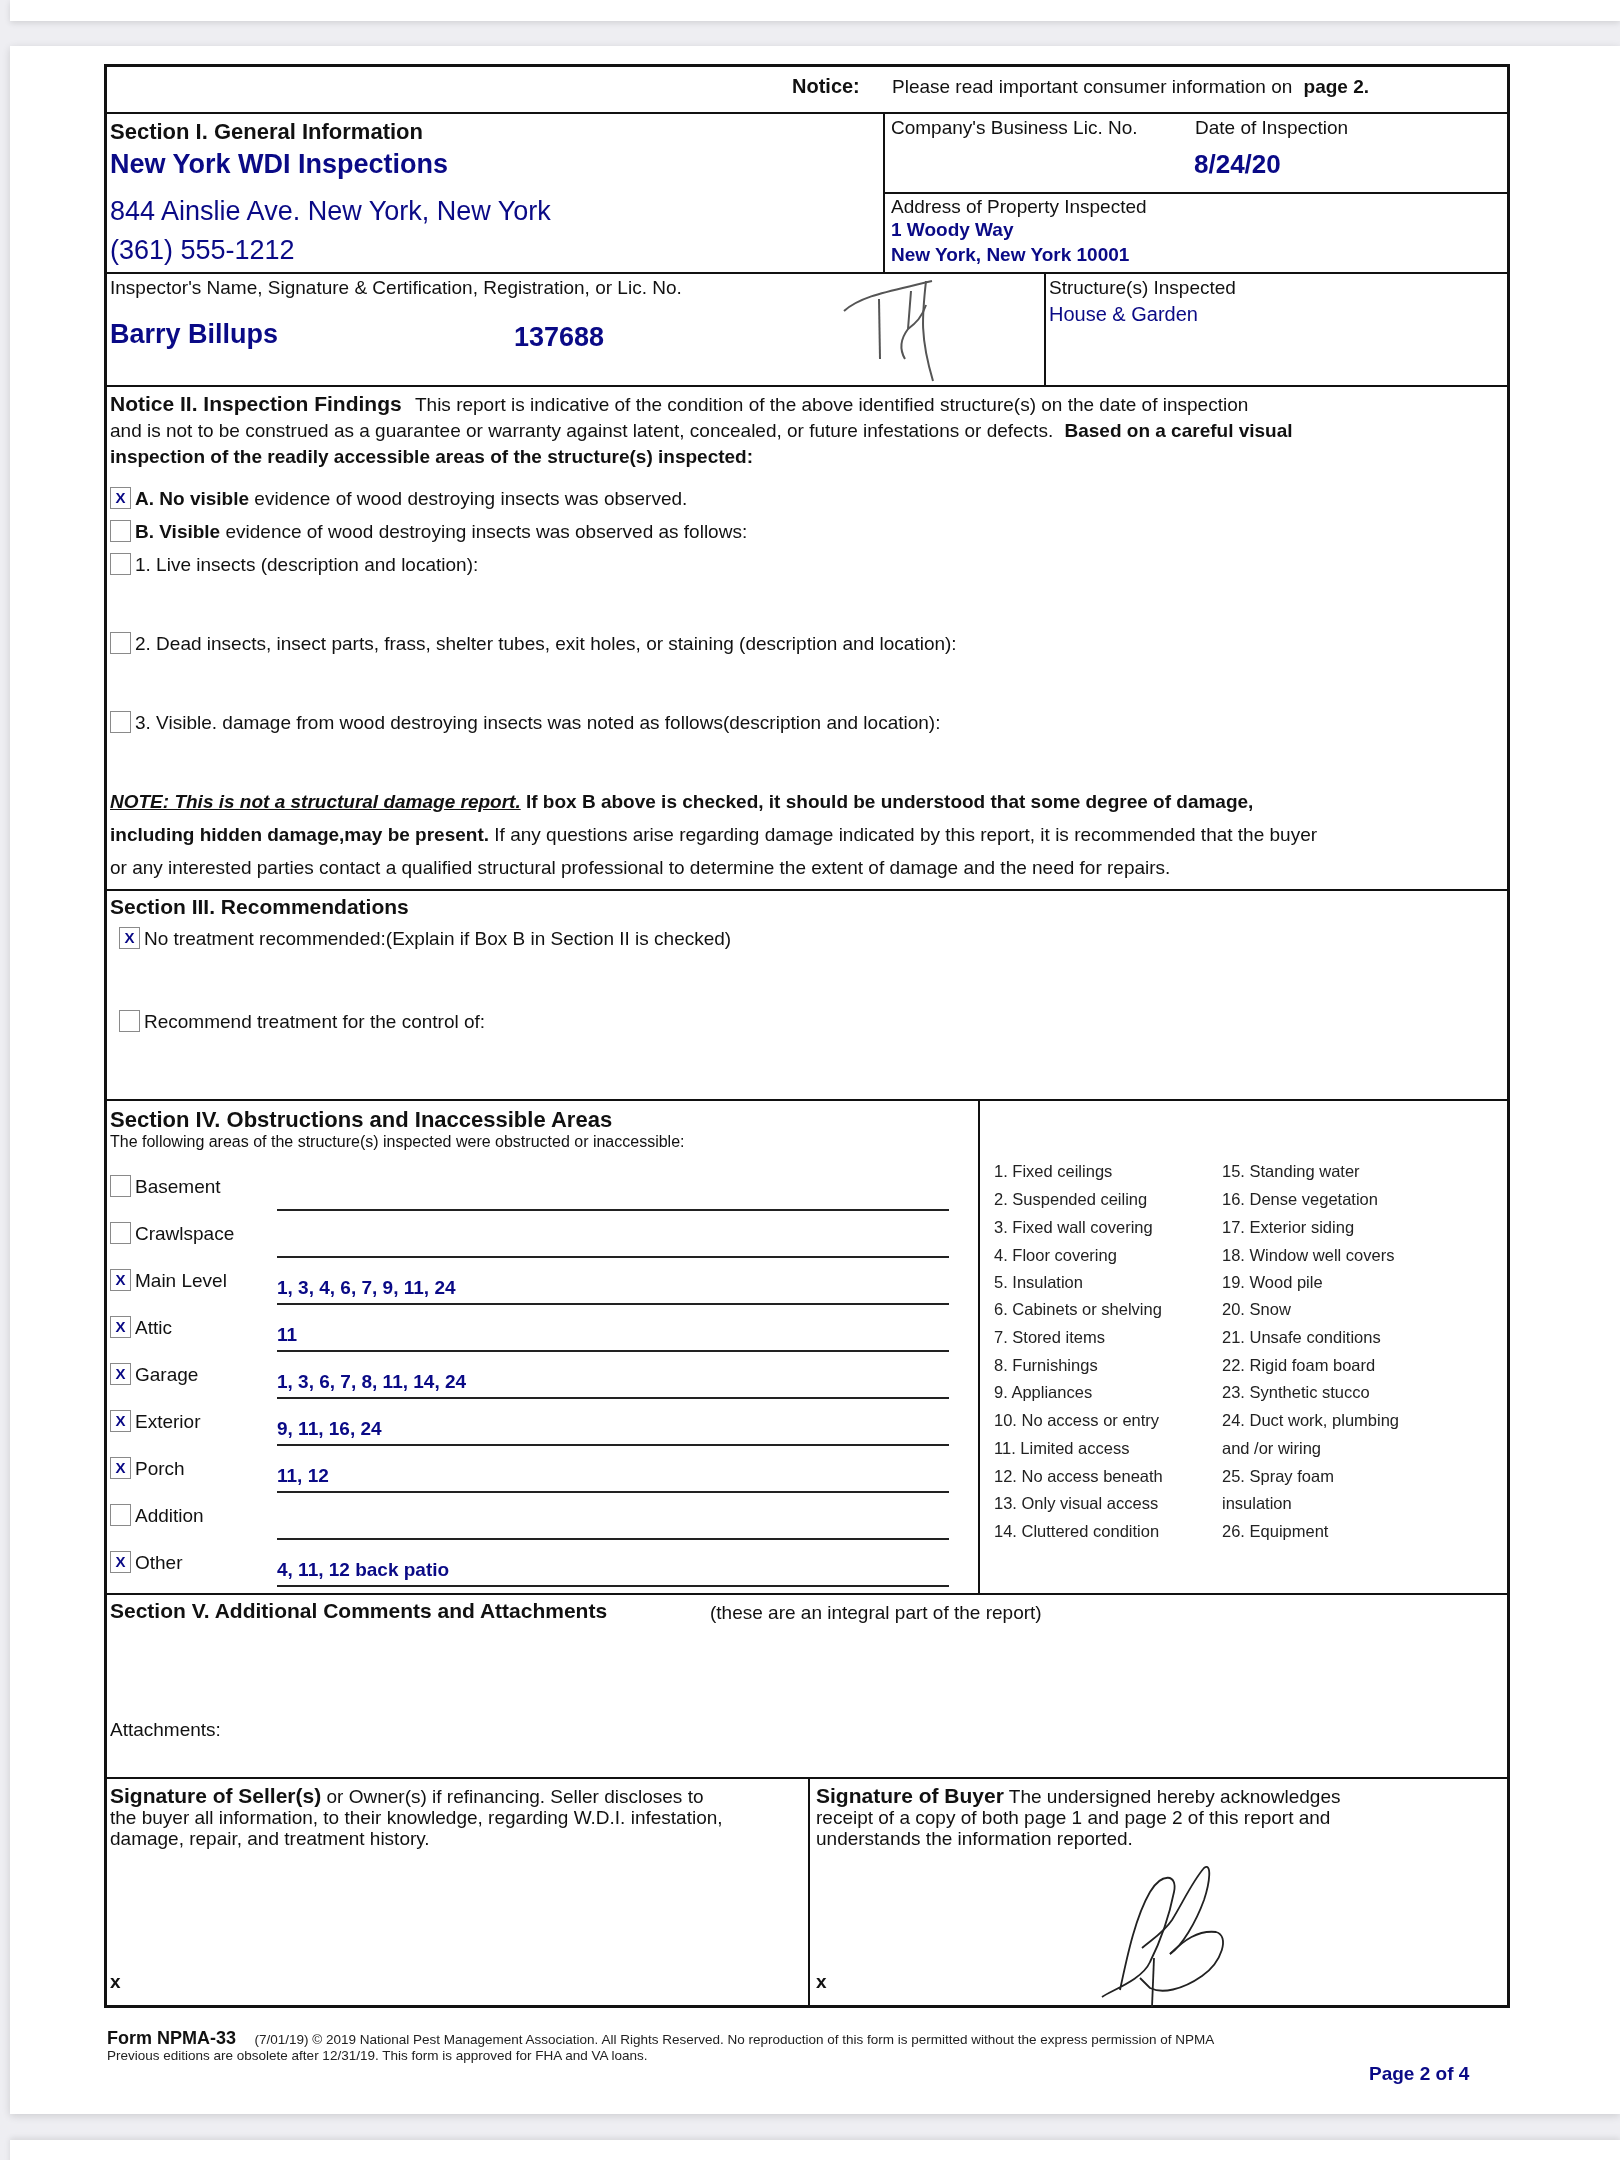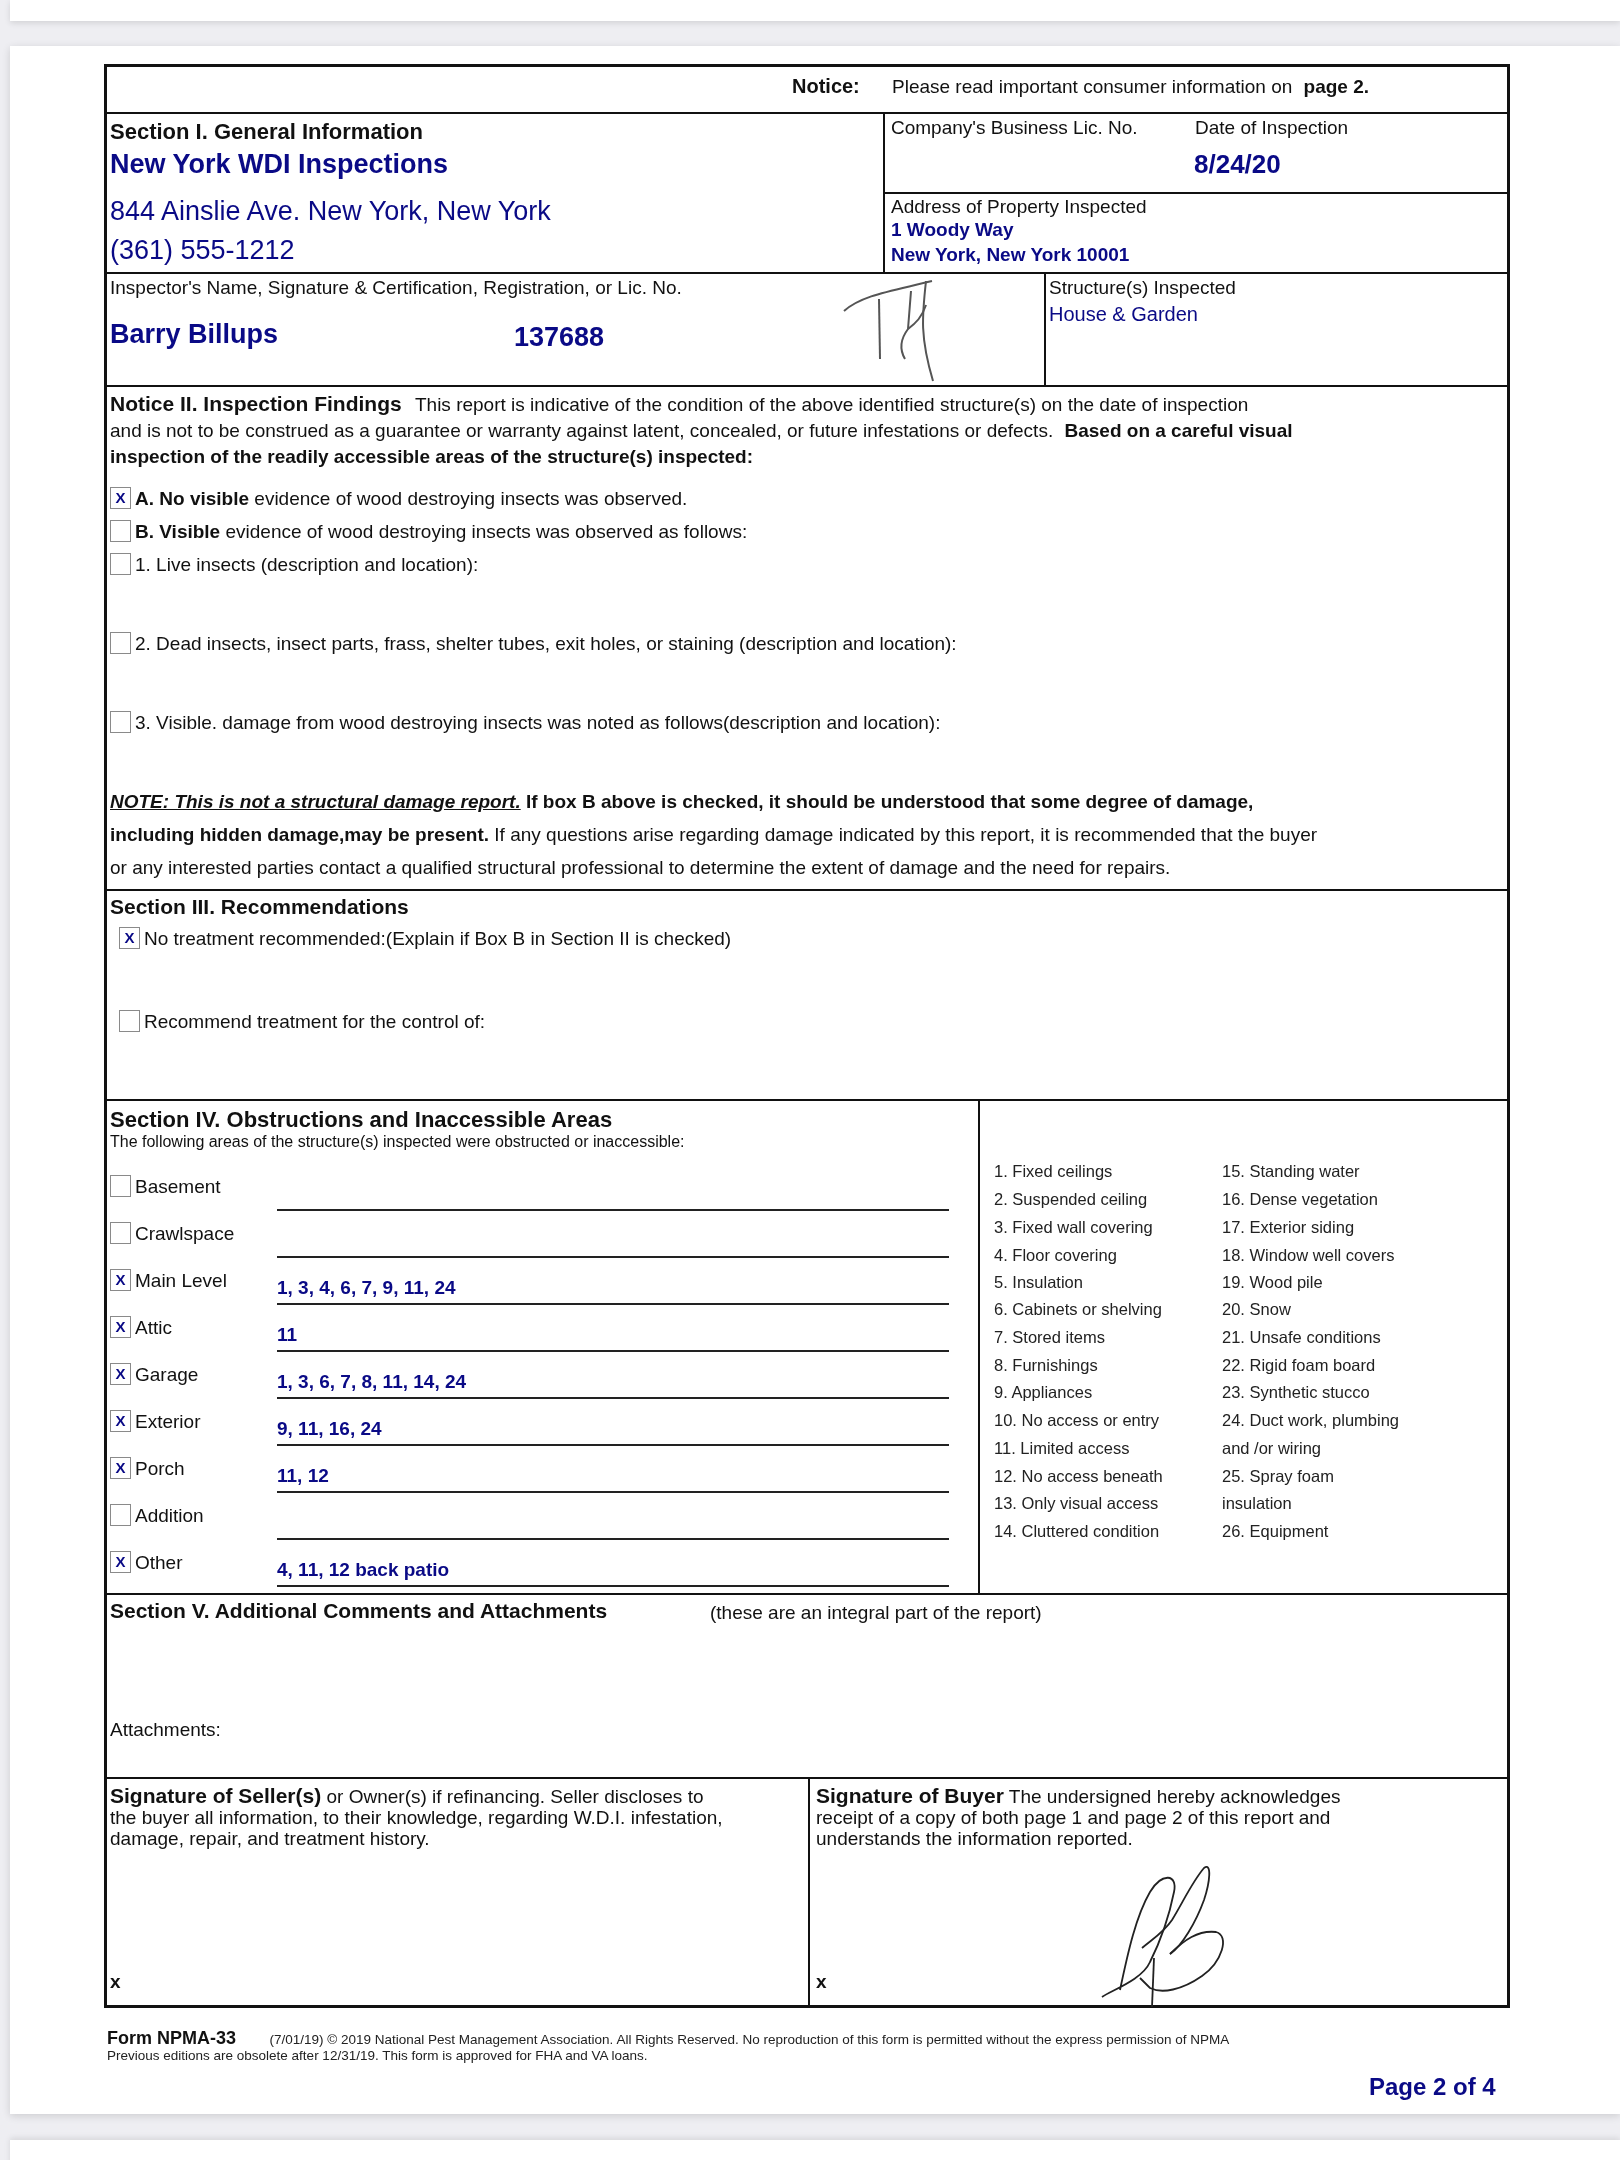--- a/index.html
+++ b/index.html
@@ -225,18 +225,18 @@
   <svg class="abs" style="left:985px; top:1795px;" width="140" height="145" viewBox="0 0 140 145">
     <path d="M10 135 C 20 128, 50 118, 58 100 C 70 76, 78 50, 82 30 C 86 12, 70 10, 58 30 C 44 54, 36 90, 28 128" fill="none" stroke="#222" stroke-width="1.8"></path>
     <path d="M50 86 C 62 76, 72 70, 80 58 C 90 42, 100 20, 112 6 C 120 0, 118 20, 112 38 C 104 60, 90 84, 78 92" fill="none" stroke="#222" stroke-width="1.8"></path>
     <path d="M78 92 C 92 78, 106 68, 124 70 C 138 74, 130 100, 110 114 C 90 128, 70 132, 58 126 L 48 116" fill="none" stroke="#222" stroke-width="1.8"></path>
     <path d="M62 96 L 60 145" fill="none" stroke="#222" stroke-width="1.8"></path>
   </svg>
 </div>
 
 <div class="abs" style="left:107px; top:2031px; width:1300px; line-height:15px;">
   <span class="bold" style="font-size:18px;">Form NPMA-33</span>
-  <span class="footer-small" style="margin-left:29px;">(7/01/19) © 2019 National Pest Management Association. All Rights Reserved. No reproduction of this form is permitted without the express permission of NPMA</span><br>
+  <span class="footer-small" style="margin-left:14px;">(7/01/19) © 2019 National Pest Management Association. All Rights Reserved. No reproduction of this form is permitted without the express permission of NPMA</span><br>
   <span class="footer-small">Previous editions are obsolete after 12/31/19. This form is approved for FHA and VA loans.</span>
 </div>
-<div class="abs blue bold" style="left:1369px; top:2063px; font-size:24px;margin-top:10px;">Page 2 of 4</div>
+<div class="abs blue bold" style="left:1369px; top:2063px; font-size:19px;">Page 2 of 4</div>
 
 <div class="page-next"></div>
 
 </body></html>

